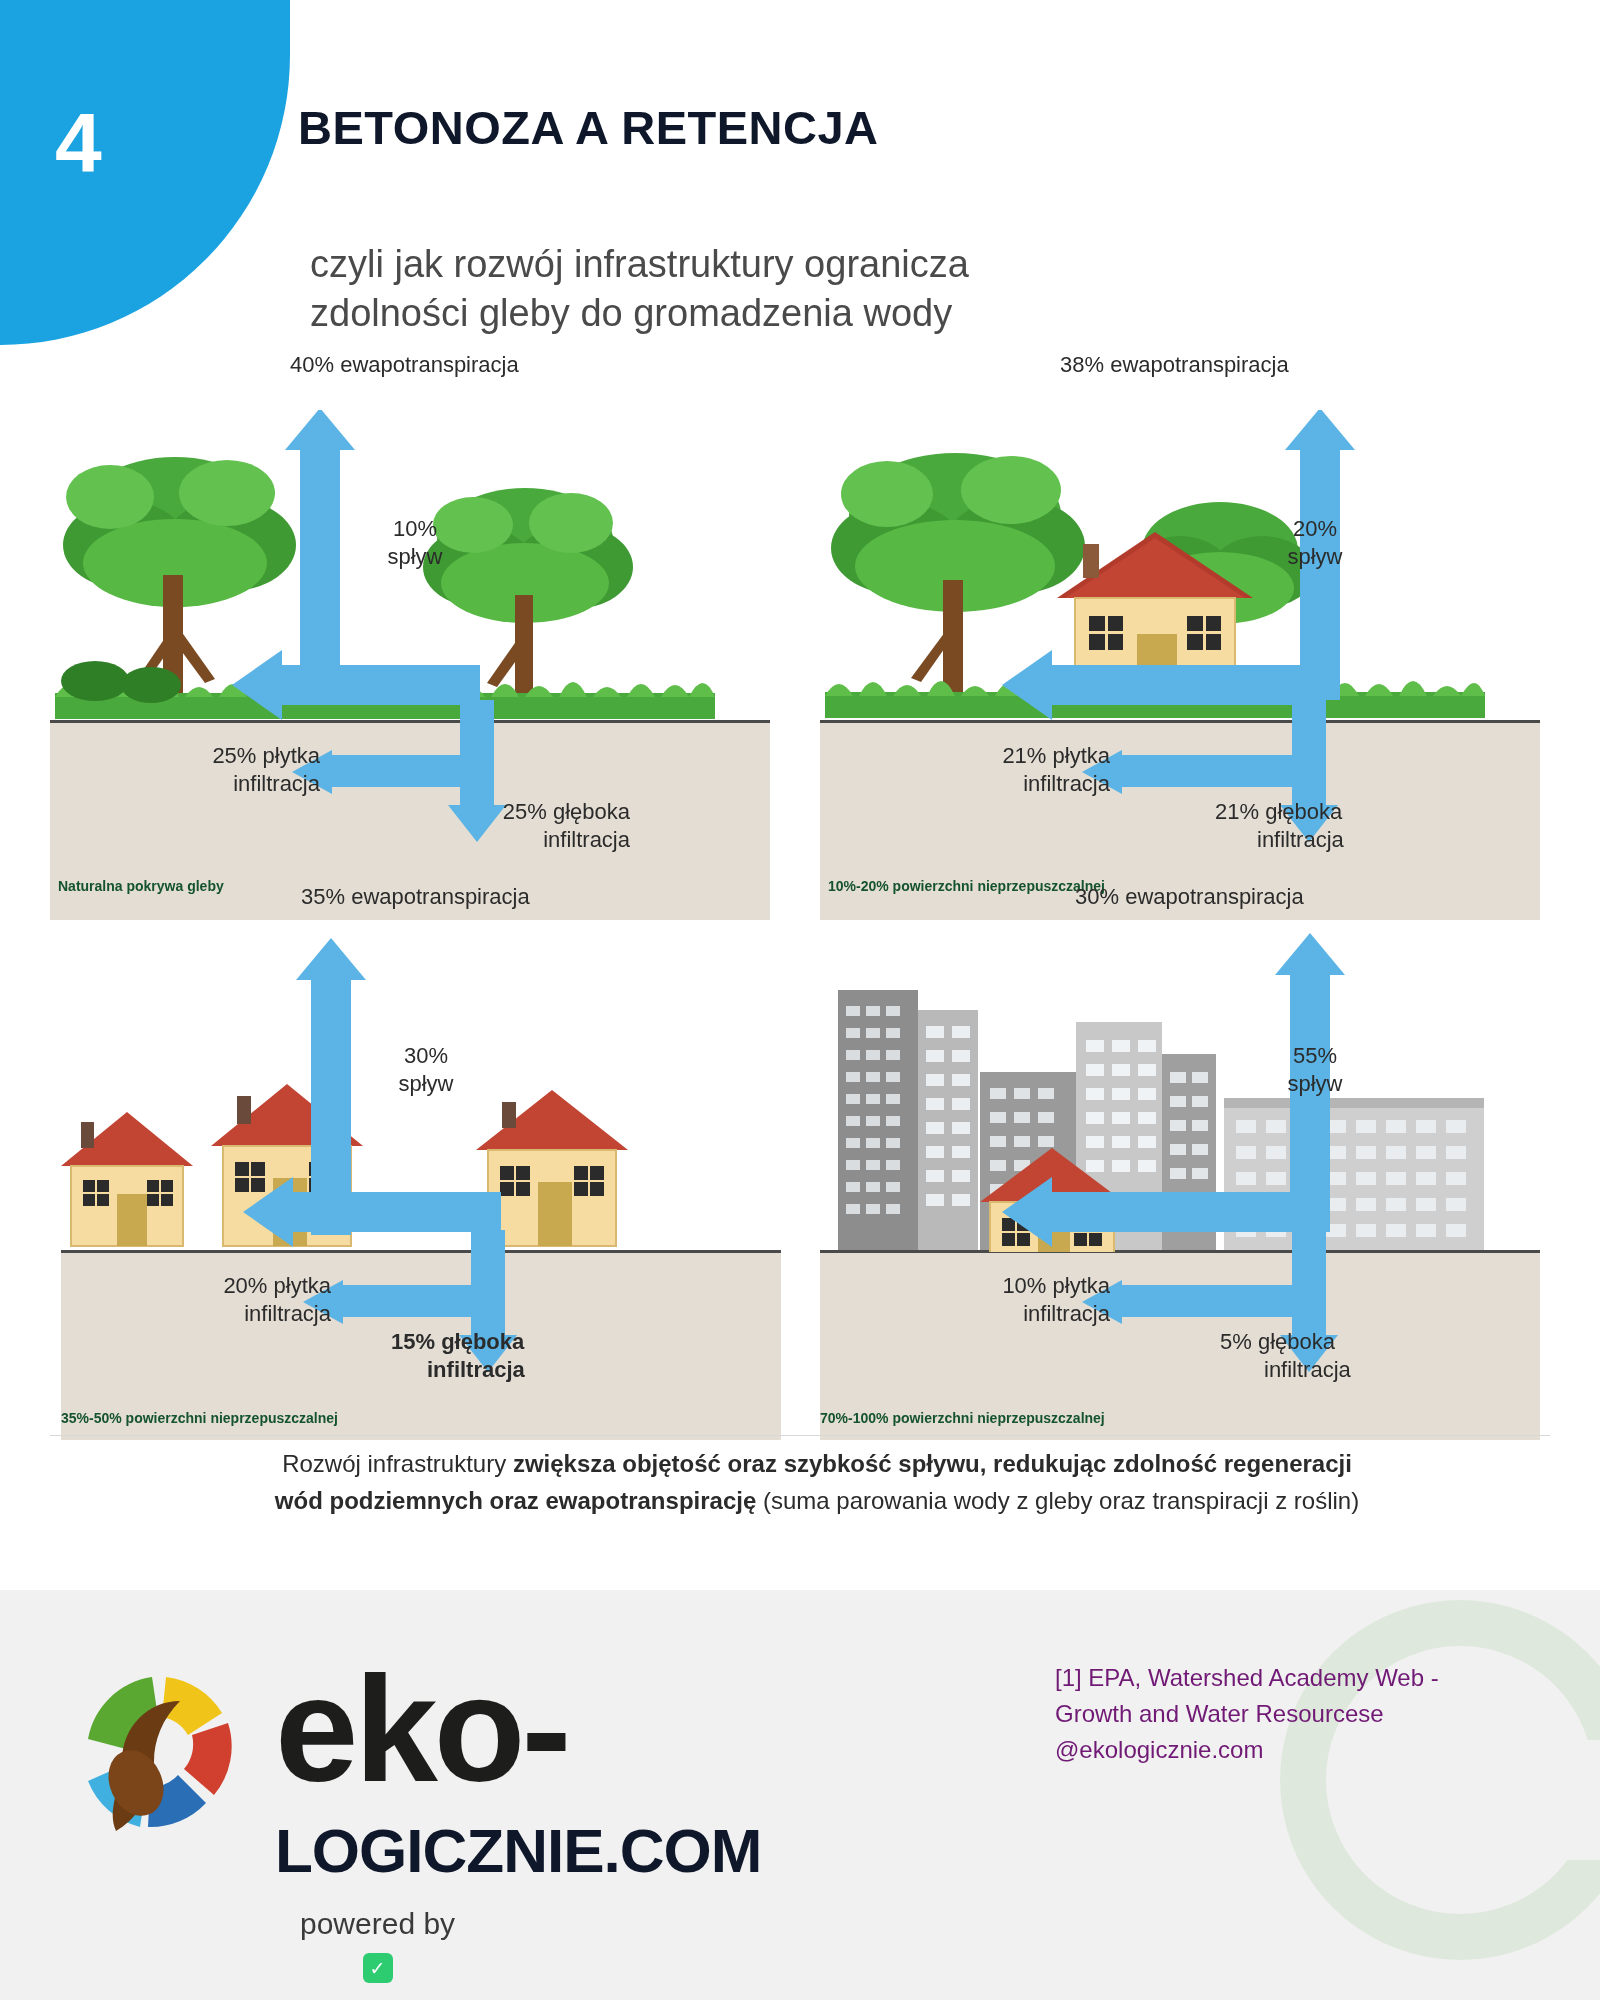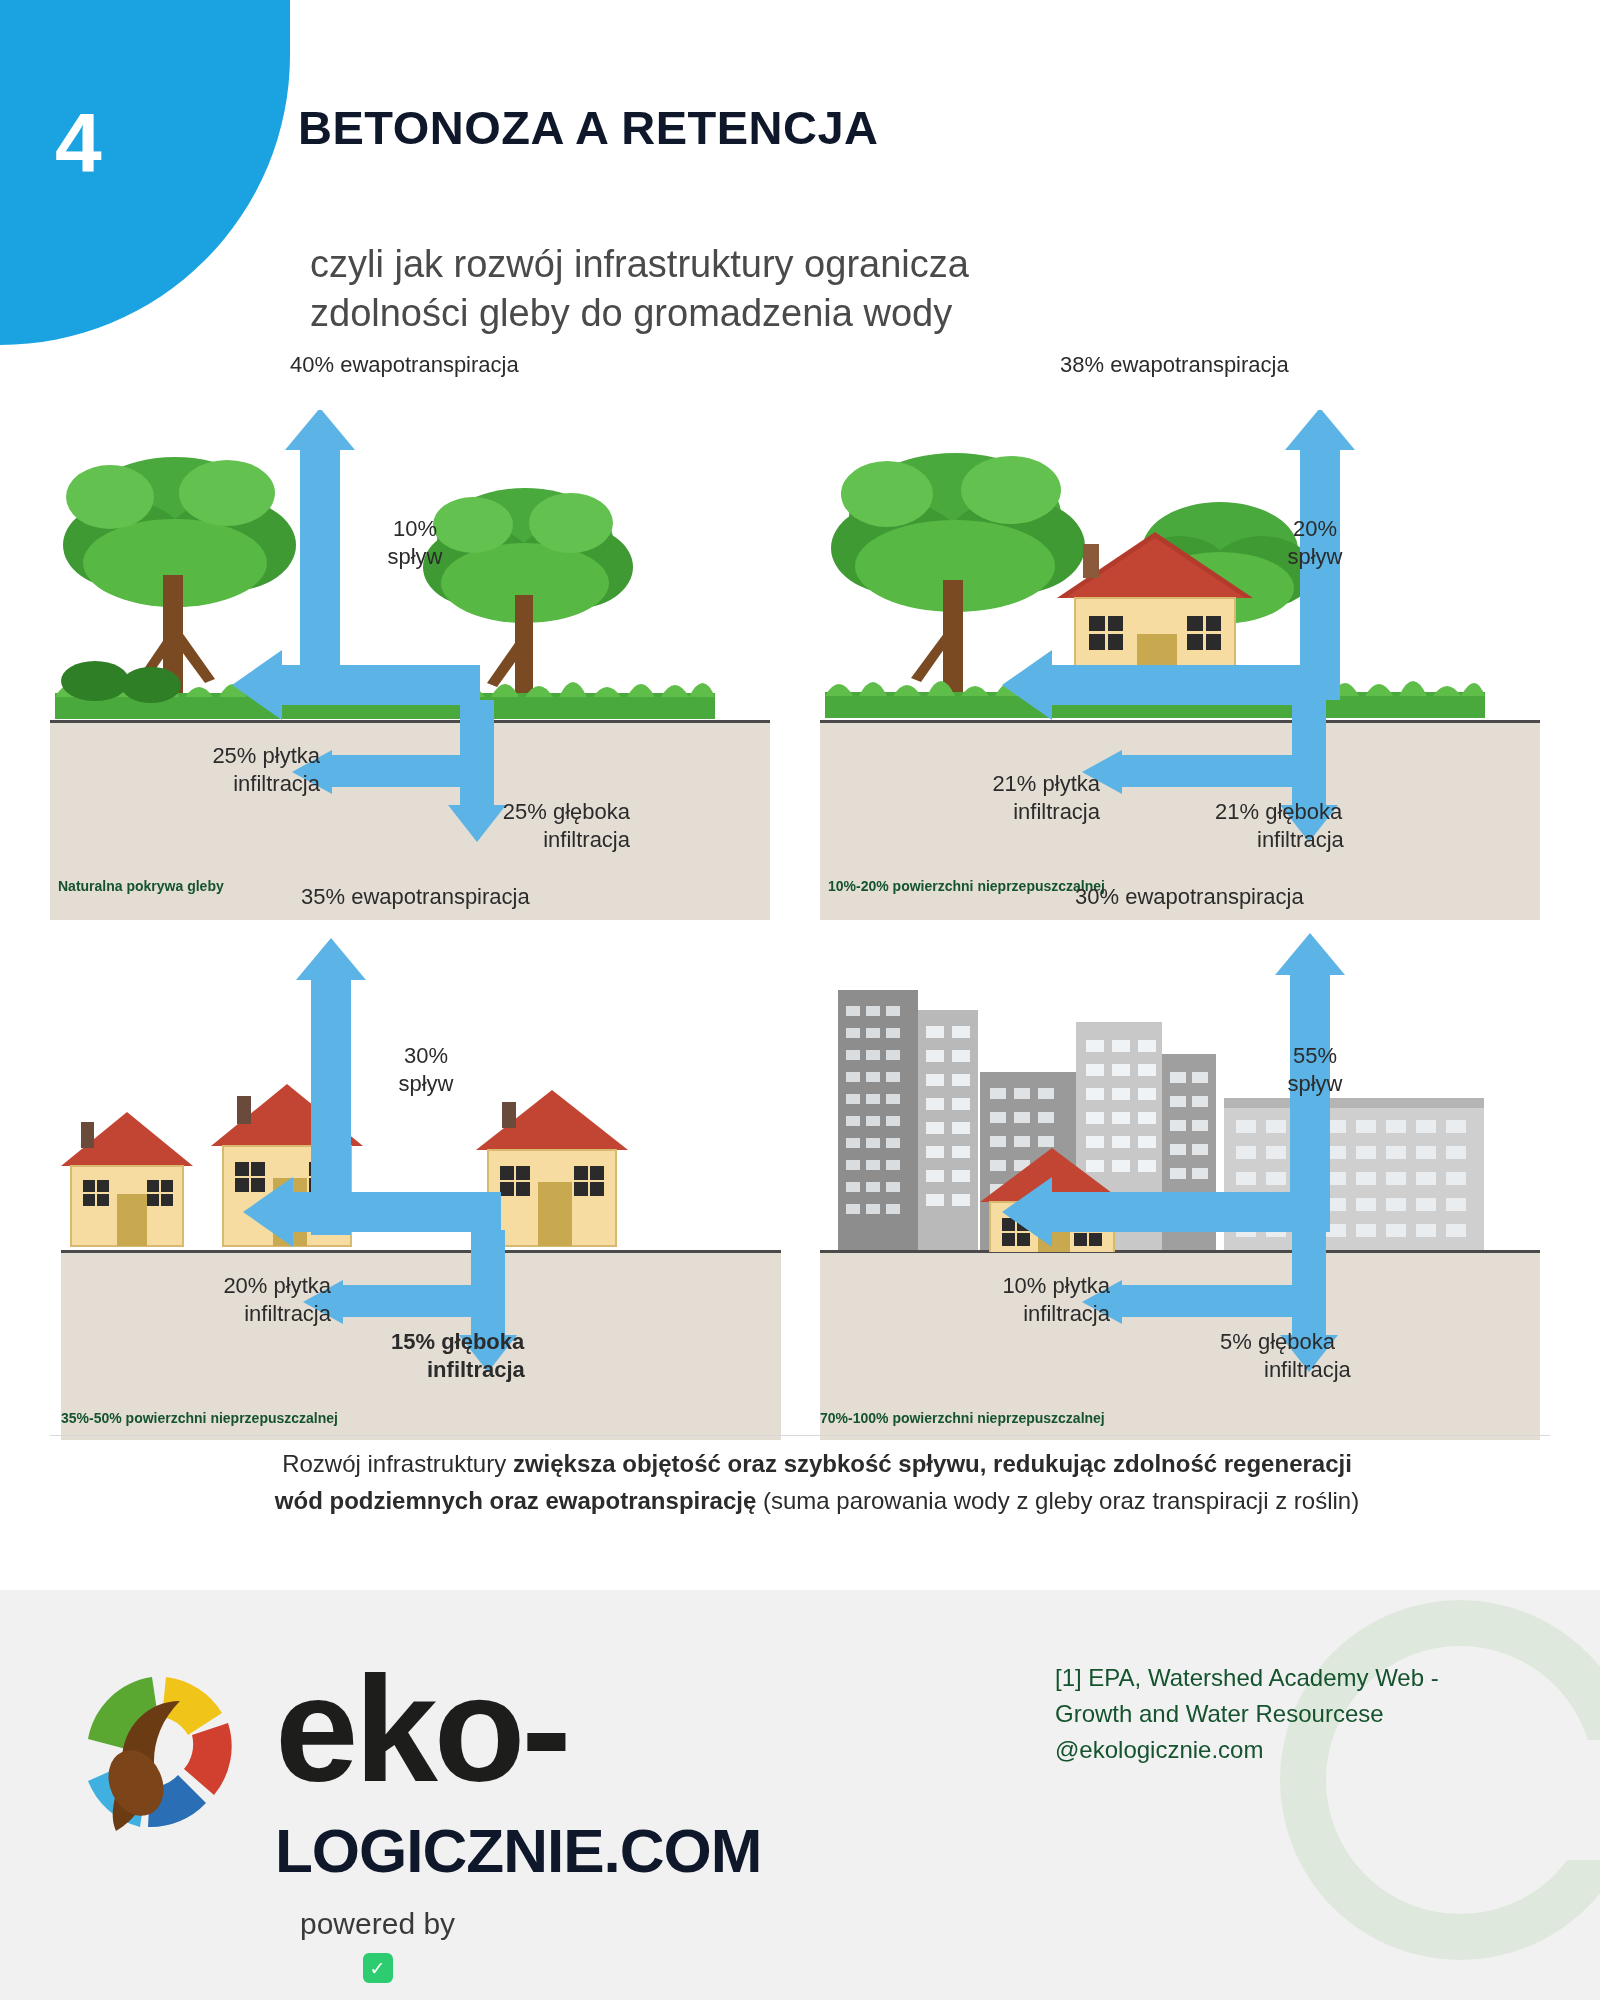--- a/index.html
+++ b/index.html
@@ -100,21 +100,21 @@
   .footer-ring {
     position:absolute; right:-40px; top:10px; width:360px; height:360px;
     border:46px solid #dfe8dc; border-radius:50%;
   }
   .footer-ring-cut {
     position:absolute; right:-45px; top:150px; width:130px; height:120px;
     background:#f1f1f1;
   }
   .ref {
     position:absolute; left:1055px; top:70px; width:470px;
-    font-size:24px; line-height:1.5; color:#14532d;
+    font-size:24px; line-height:1.5; color:#701a75;
   }
 
   
   .logo-wrap { position:absolute; left:70px; top:65px; width:640px; height:280px; }
   .logo-mark { position:absolute; left:0; top:10px; width:190px; height:175px; }
   .logo-eko {
     position:absolute; left:205px; top:-12px;
     font-size:150px; font-weight:bold; color:#1d1d1b; letter-spacing:-4px;
   }
   .logo-sub {
@@ -315,21 +315,21 @@
         <rect x="472" y="290" width="34" height="110"></rect>
         <polygon points="460,395 518,395 489,432"></polygon>
       </g>
     </svg>
 
     <div class="evap-label" style="left:240px; top:-58px;">38% ewapotranspiracja</div>
     <div class="runoff-label" style="left:430px; top:105px; width:130px;">
       <span>20%</span><br>
       <span>spływ</span>
     </div>
-    <div class="shallow-label" style="left:80px; top:332px; width:200px;margin-top:28px;">
+    <div class="shallow-label" style="left:90px; top:332px; width:200px;">
       <span>21% płytka</span><br>
       <span>infiltracja</span>
     </div>
     <div class="deep-label" style="left:395px; top:388px; width:260px; text-align:left;">
       <span>21% głęboka</span><br>
       <span style="margin-left:42px;">infiltracja</span>
     </div>
     <div class="panel-caption" style="left:8px; top:468px;">10%-20% powierzchni nieprzepuszczalnej</div>
   </div>
 

